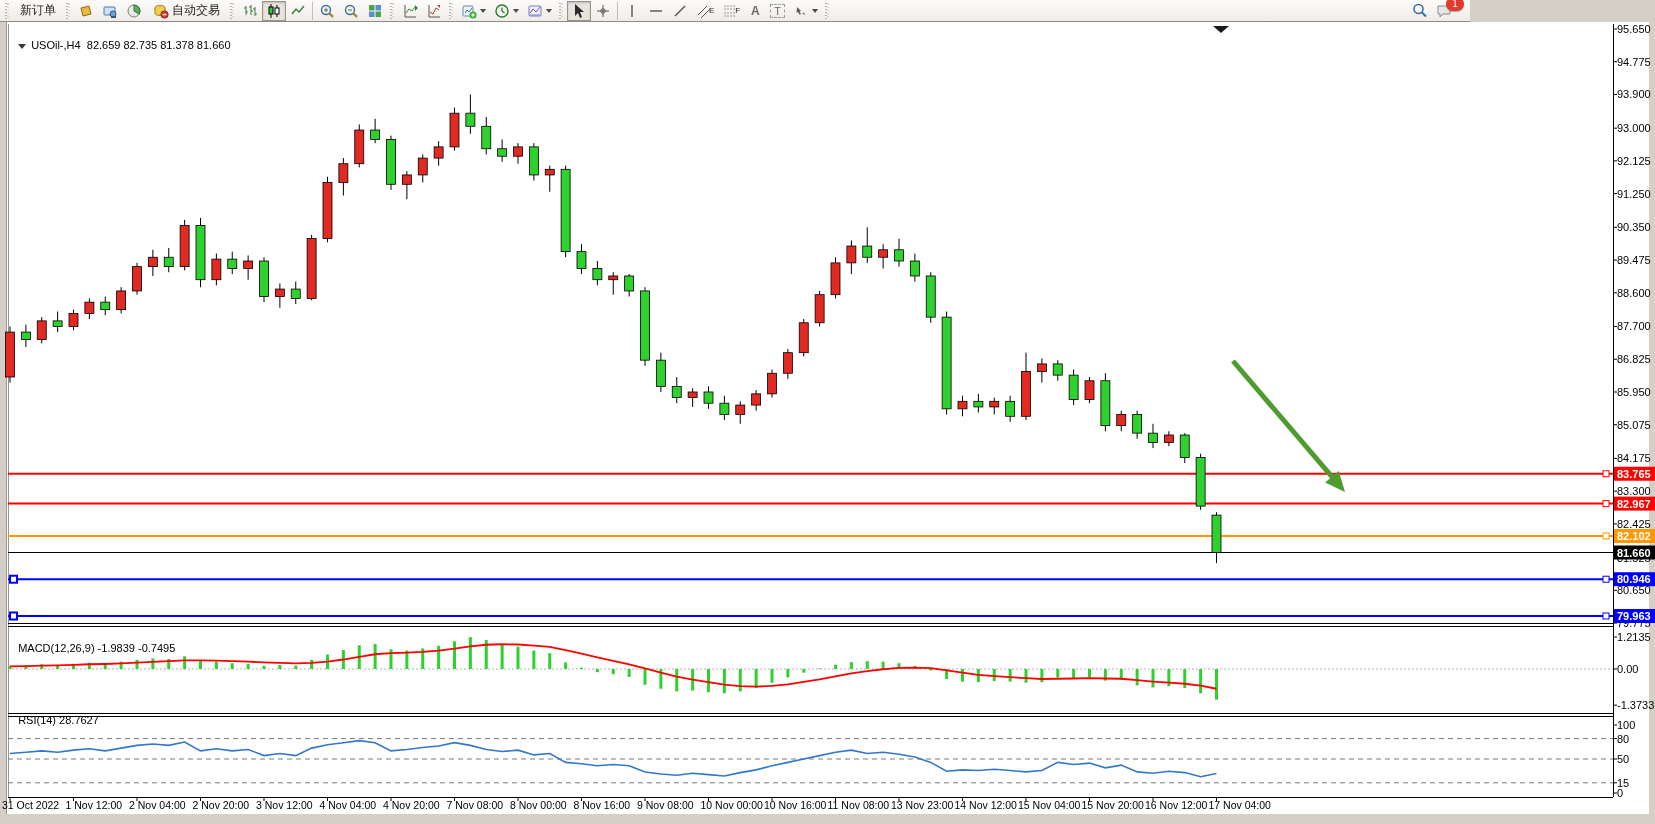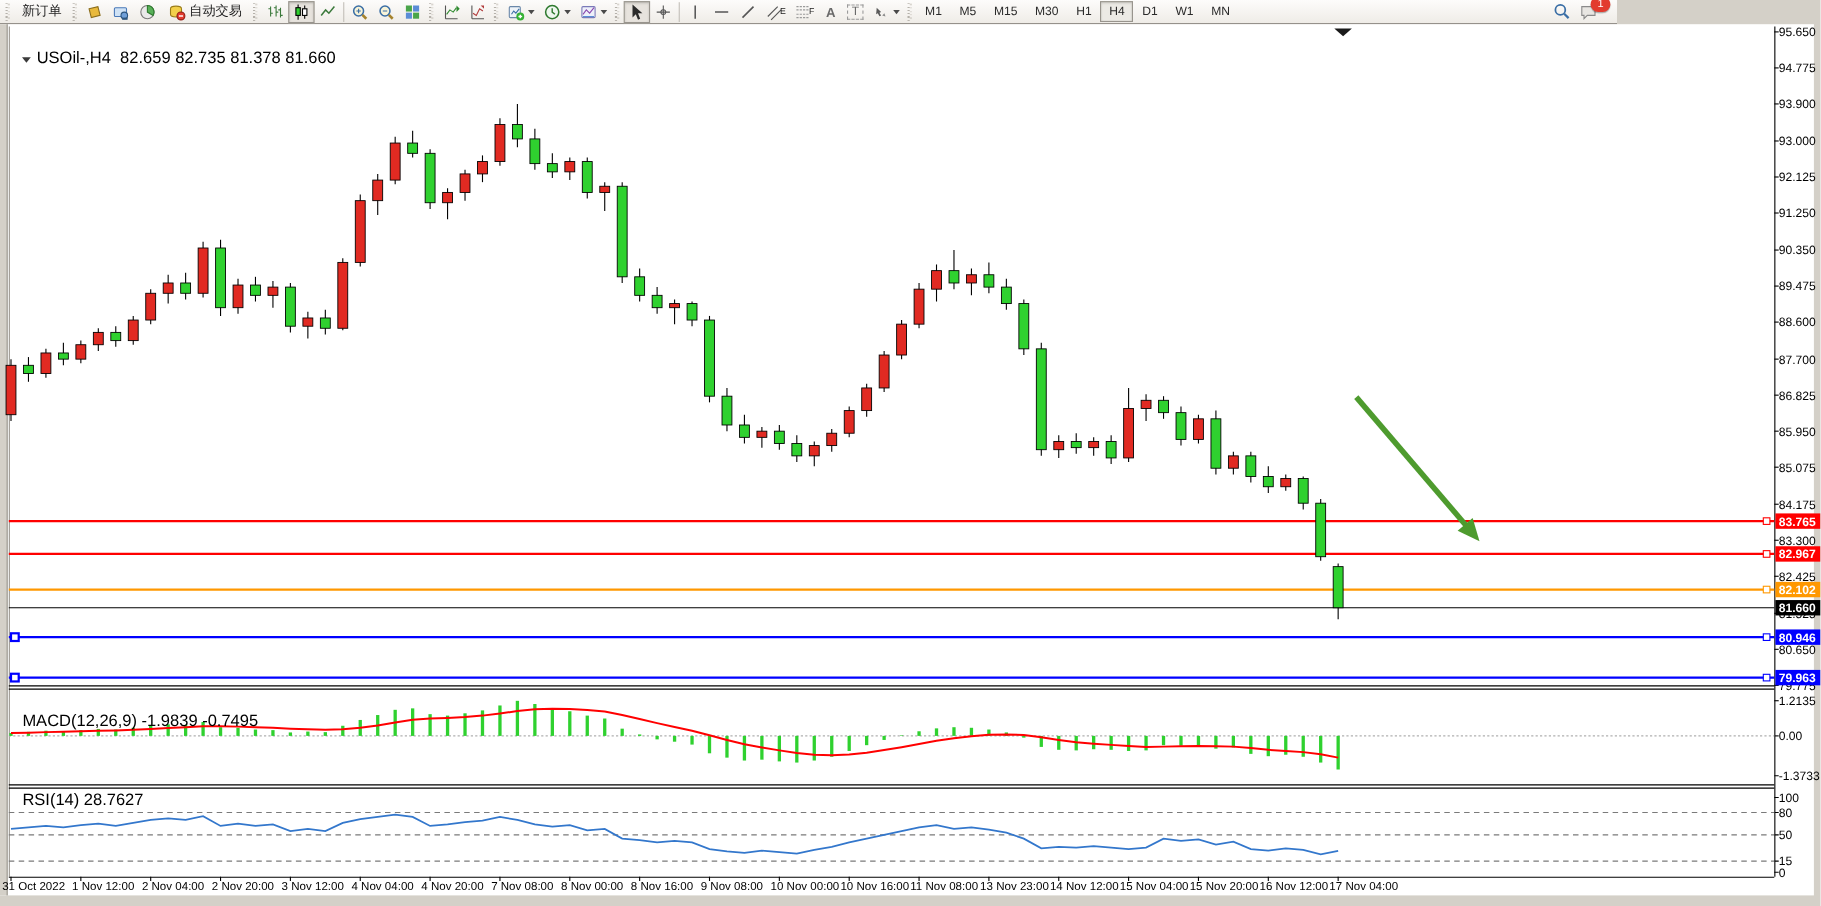--- a/index.html
+++ b/index.html
@@ -27,21 +27,21 @@
   .tf-btn.active{border:1px solid #98948d;background:#eceae5;box-shadow:inset 0 1px 2px rgba(0,0,0,.15);}
   .spacer{flex:1 1 auto;}
   .badge{position:absolute;top:-5px;right:-7px;min-width:14px;height:14px;border-radius:8px;
     background:#e23b2e;color:#fff;font-size:10px;line-height:14px;text-align:center;padding:0 2px;
     box-shadow:0 1px 1px rgba(0,0,0,.3);}
   
   .chart-window{position:absolute;top:22px;left:0;width:1649px;height:792px;background:#fff;}
   .left-gutter{position:absolute;top:22px;left:0;width:7px;height:792px;background:#d4d0c8;
     border-right:1px solid #989era;box-sizing:border-box;
     border-right:1px solid #9a968f;}
-  .overlay-label{position:absolute;font-size:15px;color:#000;white-space:pre;z-index:5;}
+  .overlay-label{position:absolute;font-size:11px;color:#000;white-space:pre;z-index:5;}
   .tri-down{display:inline-block;width:0;height:0;border-left:4px solid transparent;
     border-right:4px solid transparent;border-top:5px solid #3a3a3a;margin-right:5px;}
   svg.chart{position:absolute;top:0;left:0;z-index:3;}
   .icon-svg{display:block;}
 </style>
 </head>
 <body>
 
 <div class="toolbar">
   <span class="grip"></span>
@@ -257,31 +257,20 @@
       <span>
     <svg class="icon-svg" width="16" height="16">
           <path d="M4 4l4 4-1.5.5L8 11l-1.5.8L5 9l-1.5 1z" fill="#5a5a5a"></path>
           <path d="M12 12l-3-1 2-2z" fill="#8a8a8a"></path>
         </svg>
       </span>
       <span class="caret"></span>
     </button>
 
   <span class="grip"></span>
-  <div id="tf-group" style="display:flex;align-items:center;">
-      <button class="tf-btn">M1</button>
-      <button class="tf-btn">M5</button>
-      <button class="tf-btn">M15</button>
-      <button class="tf-btn">M30</button>
-      <button class="tf-btn">H1</button>
-      <button class="tf-btn active">H4</button>
-      <button class="tf-btn">D1</button>
-      <button class="tf-btn">W1</button>
-      <button class="tf-btn">MN</button>
-    </div>
 
   <span class="spacer"></span>
   <button class="tb-btn">
       <span>
     <svg class="icon-svg" width="17" height="17">
           <circle cx="7.5" cy="7" r="4.5" fill="none" stroke="#3a6ea5" stroke-width="1.6"></circle>
           <line x1="11" y1="10.5" x2="15" y2="14.5" stroke="#3a6ea5" stroke-width="2"></line>
         </svg>
       </span>
     </button>

